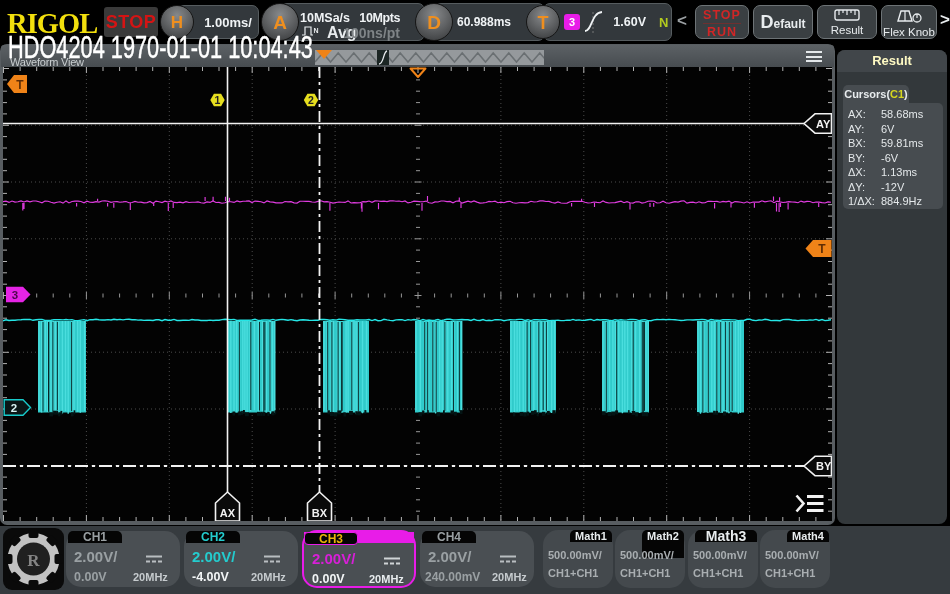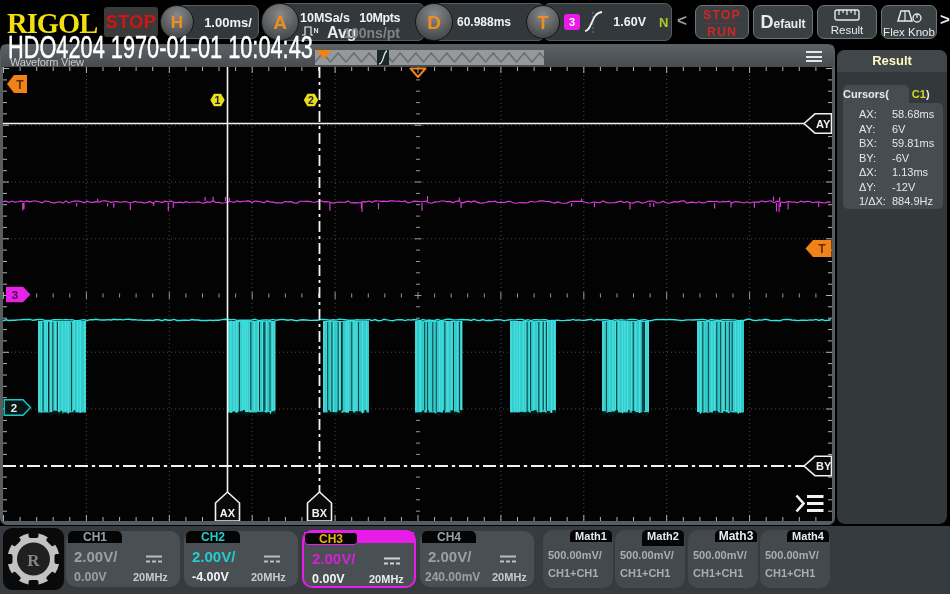--- a/index.html
+++ b/index.html
@@ -1,21 +1,21 @@
 <!DOCTYPE html>
 <html><head><meta charset="utf-8">
 <style>
 * { margin:0; padding:0; box-sizing:border-box; }
 body { width:950px; height:594px; background:#000; font-family:"Liberation Sans",sans-serif; overflow:hidden; }
 .abs { position:absolute; }
 #screen { position:relative; width:950px; height:594px; background:#000; }
 .circ { position:absolute; border-radius:50%; background:radial-gradient(circle at 50% 30%,#87898b 0%,#5e6062 50%,#333537 100%); border:1px solid #161616; color:#ef8f1f; font-weight:bold; text-align:center; }
 .tile { position:absolute; background:#33383c; border:1px solid #565c5f; border-radius:7px; }
 .btn { position:absolute; background:#3a3f42; border:1.5px solid #6d7376; border-radius:7px; color:#e8ecee; text-align:center; }
-.card { position:absolute; background:#4a4f53; border-radius:10px; }
+.card { position:absolute; background:#4a4f53; border-radius:15px; }
 .tab { position:absolute; background:#050505; color:#e8ecee; font-weight:bold; border-radius:5px 5px 0 0; text-align:center; }
 </style></head>
 <body>
 <div id="screen">
 
 <div class="abs" style="left:0;top:0;width:950px;height:40px;background:#000;"></div>
 <div class="abs" style="left:7px;top:6px;font-family:'Liberation Serif',serif;font-weight:bold;font-size:30px;color:#f2df0d;letter-spacing:-1px;transform:scaleX(0.95);transform-origin:left;">RIGOL</div>
 <div class="abs" style="left:104px;top:7px;width:54px;height:30px;background:#3a3a3a;border-radius:3px;color:#d41414;font-weight:bold;font-size:18px;text-align:center;line-height:30px;letter-spacing:0.5px;">STOP</div>
 
 <div class="tile" style="left:177px;top:5px;width:82px;height:34px;"></div>
@@ -209,22 +209,22 @@
           <path d="M793.5 428.5 L800.5 436.5 L793.5 444.5" stroke="#f2f2f2" stroke-width="2.6" fill="none"></path>
           <path d="M804 429.5H820.5 M804 436.5H820.5 M804 443.5H820.5" stroke="#f2f2f2" stroke-width="2.8"></path>
         </svg>
       </div>
 </div>
 
 <div class="abs" style="left:8px;top:29px;font-size:32px;color:#fff;white-space:nowrap;transform:scaleX(0.68);transform-origin:left;-webkit-text-stroke:0.5px #fff;">HDO4204 1970-01-01 10:04:43</div>
 
 <div class="abs" style="left:837px;top:50px;width:110px;height:474px;background:#33383b;border-radius:8px;">
   <div class="abs" style="left:0;top:0;width:110px;height:22px;background:#41464a;border-radius:8px 8px 0 0;text-align:center;line-height:22px;color:#fef9c3;font-weight:bold;font-size:13px;">Result</div>
-  <div class="abs" style="left:6px;top:35px;width:66px;height:18px;background:#474c50;border-radius:5px 5px 0 0;font-size:11px;font-weight:bold;line-height:19px;text-align:center;color:#e8ecee;">Cursors(<span style="color:#d6d61e;padding-left:23px;">C1</span>)</div>
-  <div class="abs" style="left:6px;top:53px;width:100px;height:106px;background:#474c50;border-radius:0 5px 5px 5px;font-size:11px;color:#e4e8ea;padding-left:11px;">
+  <div class="abs" style="left:6px;top:35px;width:66px;height:18px;background:#474c50;border-radius:5px 5px 0 0;font-size:11px;font-weight:bold;line-height:19px;text-align:center;color:#e8ecee;">Cursors(<span style="color:#d6d61e;">C1</span>)</div>
+  <div class="abs" style="left:6px;top:53px;width:100px;height:106px;background:#474c50;border-radius:0 5px 5px 5px;font-size:11px;color:#e4e8ea;">
     <div style="padding:4px 0 0 5px;line-height:14.5px;">
       <div><span style="display:inline-block;width:33px;">AX:</span>58.68ms</div>
       <div><span style="display:inline-block;width:33px;">AY:</span>6V</div>
       <div><span style="display:inline-block;width:33px;">BX:</span>59.81ms</div>
       <div><span style="display:inline-block;width:33px;">BY:</span>-6V</div>
       <div><span style="display:inline-block;width:33px;">ΔX:</span>1.13ms</div>
       <div><span style="display:inline-block;width:33px;">ΔY:</span>-12V</div>
       <div><span style="display:inline-block;width:33px;">1/ΔX:</span>884.9Hz</div>
     </div>
   </div>
@@ -292,26 +292,26 @@
         </svg></div>
   <div class="abs" style="left:5px;top:39px;font-size:12px;font-weight:bold;color:#9aa0a3;">240.00mV</div>
   <div class="abs" style="left:72px;top:40px;font-size:11px;font-weight:bold;color:#c6cbce;">20MHz</div>
 </div>
     <div class="card" style="left:543px;top:530px;width:70px;height:58px;background:#44494d;">
   <div class="tab" style="right:1px;top:0px;width:42px;height:12px;font-size:11px;line-height:12px;">Math1</div>
   <div class="abs" style="left:5px;top:19px;font-size:11px;font-weight:bold;color:#a9aeb1;">500.00mV/</div>
   <div class="abs" style="left:5px;top:37px;font-size:11px;font-weight:bold;color:#a9aeb1;">CH1+CH1</div>
 </div>
 <div class="card" style="left:615px;top:530px;width:70px;height:58px;background:#44494d;">
-  <div class="tab" style="right:1px;top:0px;width:42px;height:16px;font-size:11px;line-height:12px;">Math2</div>
+  <div class="tab" style="right:1px;top:0px;width:42px;height:28px;font-size:11px;line-height:12px;">Math2</div>
   <div class="abs" style="left:5px;top:19px;font-size:11px;font-weight:bold;color:#a9aeb1;">500.00mV/</div>
   <div class="abs" style="left:5px;top:37px;font-size:11px;font-weight:bold;color:#a9aeb1;">CH1+CH1</div>
 </div>
 <div class="card" style="left:688px;top:530px;width:70px;height:58px;background:#44494d;">
-  <div class="tab" style="right:1px;top:0px;width:42px;height:12px;font-size:12px;line-height:12px;">Math3</div>
+  <div class="tab" style="right:1px;top:0px;width:62px;height:12px;font-size:14px;line-height:12px;">Math3</div>
   <div class="abs" style="left:5px;top:19px;font-size:11px;font-weight:bold;color:#a9aeb1;">500.00mV/</div>
   <div class="abs" style="left:5px;top:37px;font-size:11px;font-weight:bold;color:#a9aeb1;">CH1+CH1</div>
 </div>
 <div class="card" style="left:760px;top:530px;width:70px;height:58px;background:#44494d;">
   <div class="tab" style="right:1px;top:0px;width:42px;height:12px;font-size:11px;line-height:12px;">Math4</div>
   <div class="abs" style="left:5px;top:19px;font-size:11px;font-weight:bold;color:#a9aeb1;">500.00mV/</div>
   <div class="abs" style="left:5px;top:37px;font-size:11px;font-weight:bold;color:#a9aeb1;">CH1+CH1</div>
 </div>
 
 </div>

